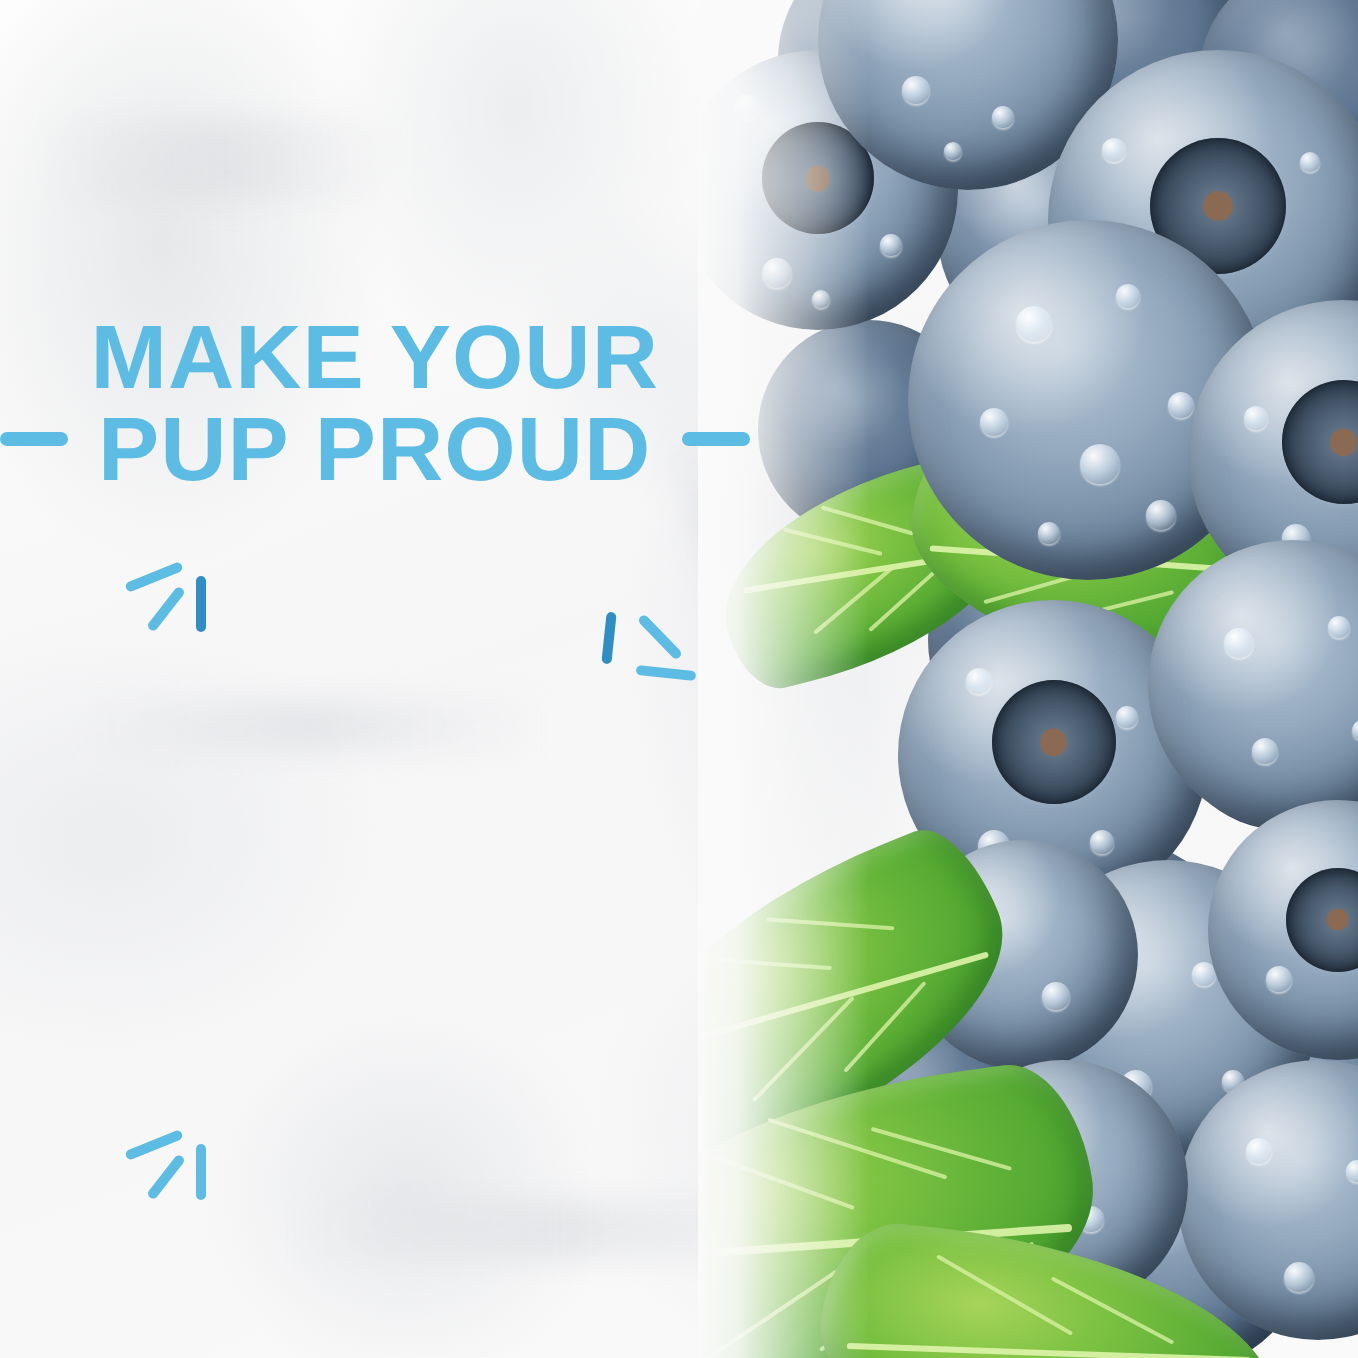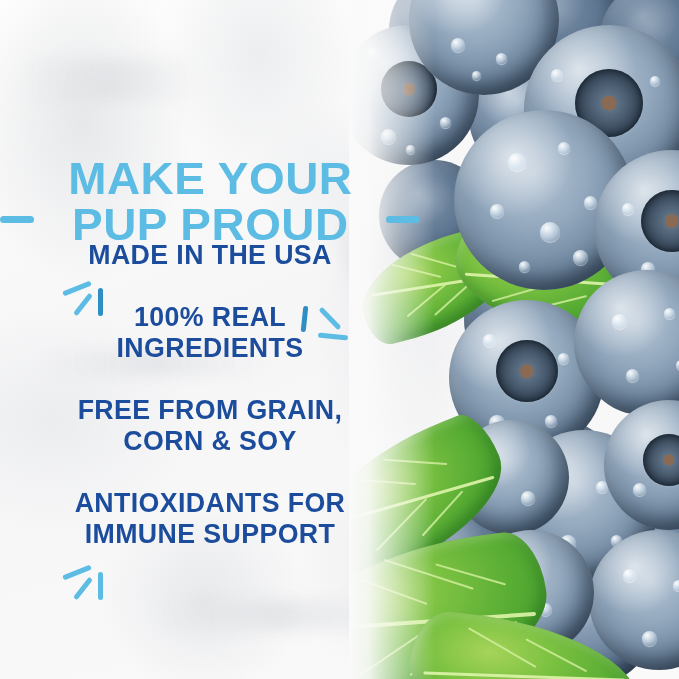--- a/index.html
+++ b/index.html
@@ -143,21 +143,21 @@
     z-index: 60;
   }
 
   .headline-row {
     position: absolute;
     left: 0;
     top: 126px;
     width: 420px;
     display: flex;
     align-items: center;
-    justify-content: space-between;
+    justify-content: flex-start;
   }
   .dash {
     width: 34px;
     height: 7px;
     border-radius: 4px;
     background: #5cbce3;
     flex: 0 0 auto;
   }
   .dash.left  { margin-right: 14px; margin-top: 34px; }
   .dash.right { margin-left: 14px;  margin-top: 34px; }
@@ -365,42 +365,20 @@
 
     <div class="headline-row">
       <span class="dash left"></span>
       <h1 class="headline">
         <span class="hl-line">MAKE YOUR</span>
         <span class="hl-line">PUP PROUD</span>
       </h1>
       <span class="dash right"></span>
     </div>
 
-    <div class="claims">
-
-      <p class="claim">
-        <span class="cl-line">MADE IN THE USA</span>
-      </p>
-
-      <p class="claim">
-        <span class="cl-line">100% REAL</span>
-        <span class="cl-line">INGREDIENTS</span>
-      </p>
-
-      <p class="claim">
-        <span class="cl-line">FREE FROM GRAIN,</span>
-        <span class="cl-line">CORN &amp; SOY</span>
-      </p>
-
-      <p class="claim">
-        <span class="cl-line">ANTIOXIDANTS FOR</span>
-        <span class="cl-line">IMMUNE SUPPORT</span>
-      </p>
-
-    </div>
 
     <div class="sparkle" style="left:62px; top:276px; width:52px; height:46px;">
       <span class="ray" style="left:0px;  top:10px; width:30px; height:5px;  background:#5cbce3; transform:rotate(-22deg);"></span>
       <span class="ray" style="left:8px;  top:26px; width:26px; height:5px;  background:#5cbce3; transform:rotate(-52deg);"></span>
       <span class="ray" style="left:36px; top:12px; width:5px;  height:28px; background:#2f8ec4;"></span>
     </div>
 
     <div class="sparkle" style="left:300px; top:302px; width:56px; height:48px;">
       <span class="ray" style="left:2px;  top:4px;  width:5px;  height:26px; background:#2f8ec4; transform:rotate(6deg);"></span>
       <span class="ray" style="left:16px; top:14px; width:28px; height:5px;  background:#5cbce3; transform:rotate(46deg);"></span>

